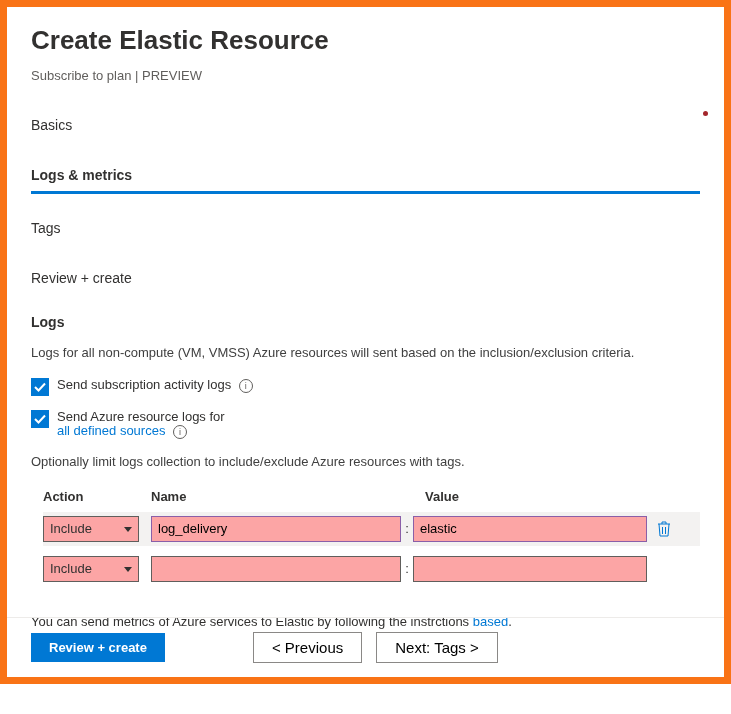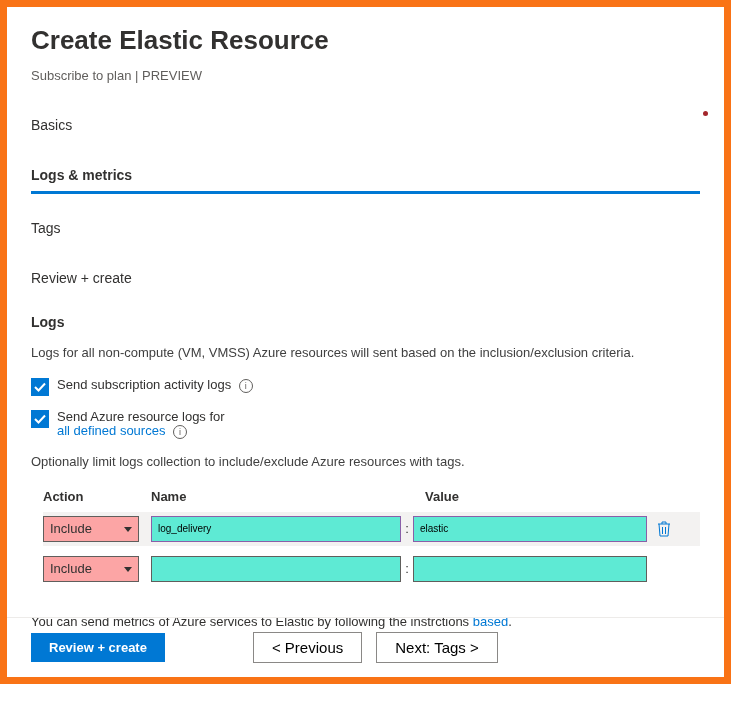--- a/index.html
+++ b/index.html
@@ -24,21 +24,21 @@
 .tag-header { display: flex; font-weight: 600; font-size: 13px; margin-bottom: 8px; }
 .col-action { width: 108px; }
 .col-name { width: 262px; }
 .col-colon { width: 12px; text-align: center; }
 .col-value { width: 246px; }
 .col-del { width: 28px; }
 .tag-row { display: flex; align-items: center; gap: 0; margin-bottom: 6px; padding: 4px 0; }
 .tag-row.selected { background: #f3f2f1; }
 .sel { width: 96px; height: 26px; border: 1px solid #605e5c; background: #fca5a5; padding: 0 22px 0 6px; font-size: 13px; position: relative; display: flex; align-items: center; cursor: pointer; margin-right: 12px; }
 .sel::after { content: ""; position: absolute; right: 6px; top: 10px; border-left: 4px solid transparent; border-right: 4px solid transparent; border-top: 5px solid #323130; }
-.txt { height: 26px; border: 1px solid #605e5c; background: #5eead4; padding: 0 6px; font-size: 10px; font-family: inherit; }
+.txt { height: 26px; border: 1px solid #605e5c; background: #fca5a5; padding: 0 6px; font-size: 13px; font-family: inherit; }
 .txt.name { width: 250px; }
 .txt.value { width: 234px; }
 .tag-row.selected .txt { border-color: #8a5fa8; }
 .colon { width: 12px; text-align: center; color: #323130; padding: 0 4px; }
 .del-btn { width: 22px; height: 22px; display: flex; align-items: center; justify-content: center; margin-left: 6px; cursor: pointer; color: #0078d4; }
 .del-btn svg { width: 14px; height: 16px; }
 .metrics-section { margin-top: 28px; }
 .metrics-desc { font-size: 13px; margin-top: 14px; }
 .metrics-desc .link { color: #0078d4; cursor: pointer; }
 .footer { position: absolute; left: 0; right: 0; bottom: 0; border-top: 1px solid #edebe9; padding: 14px 24px; display: flex; gap: 14px; align-items: center; }

